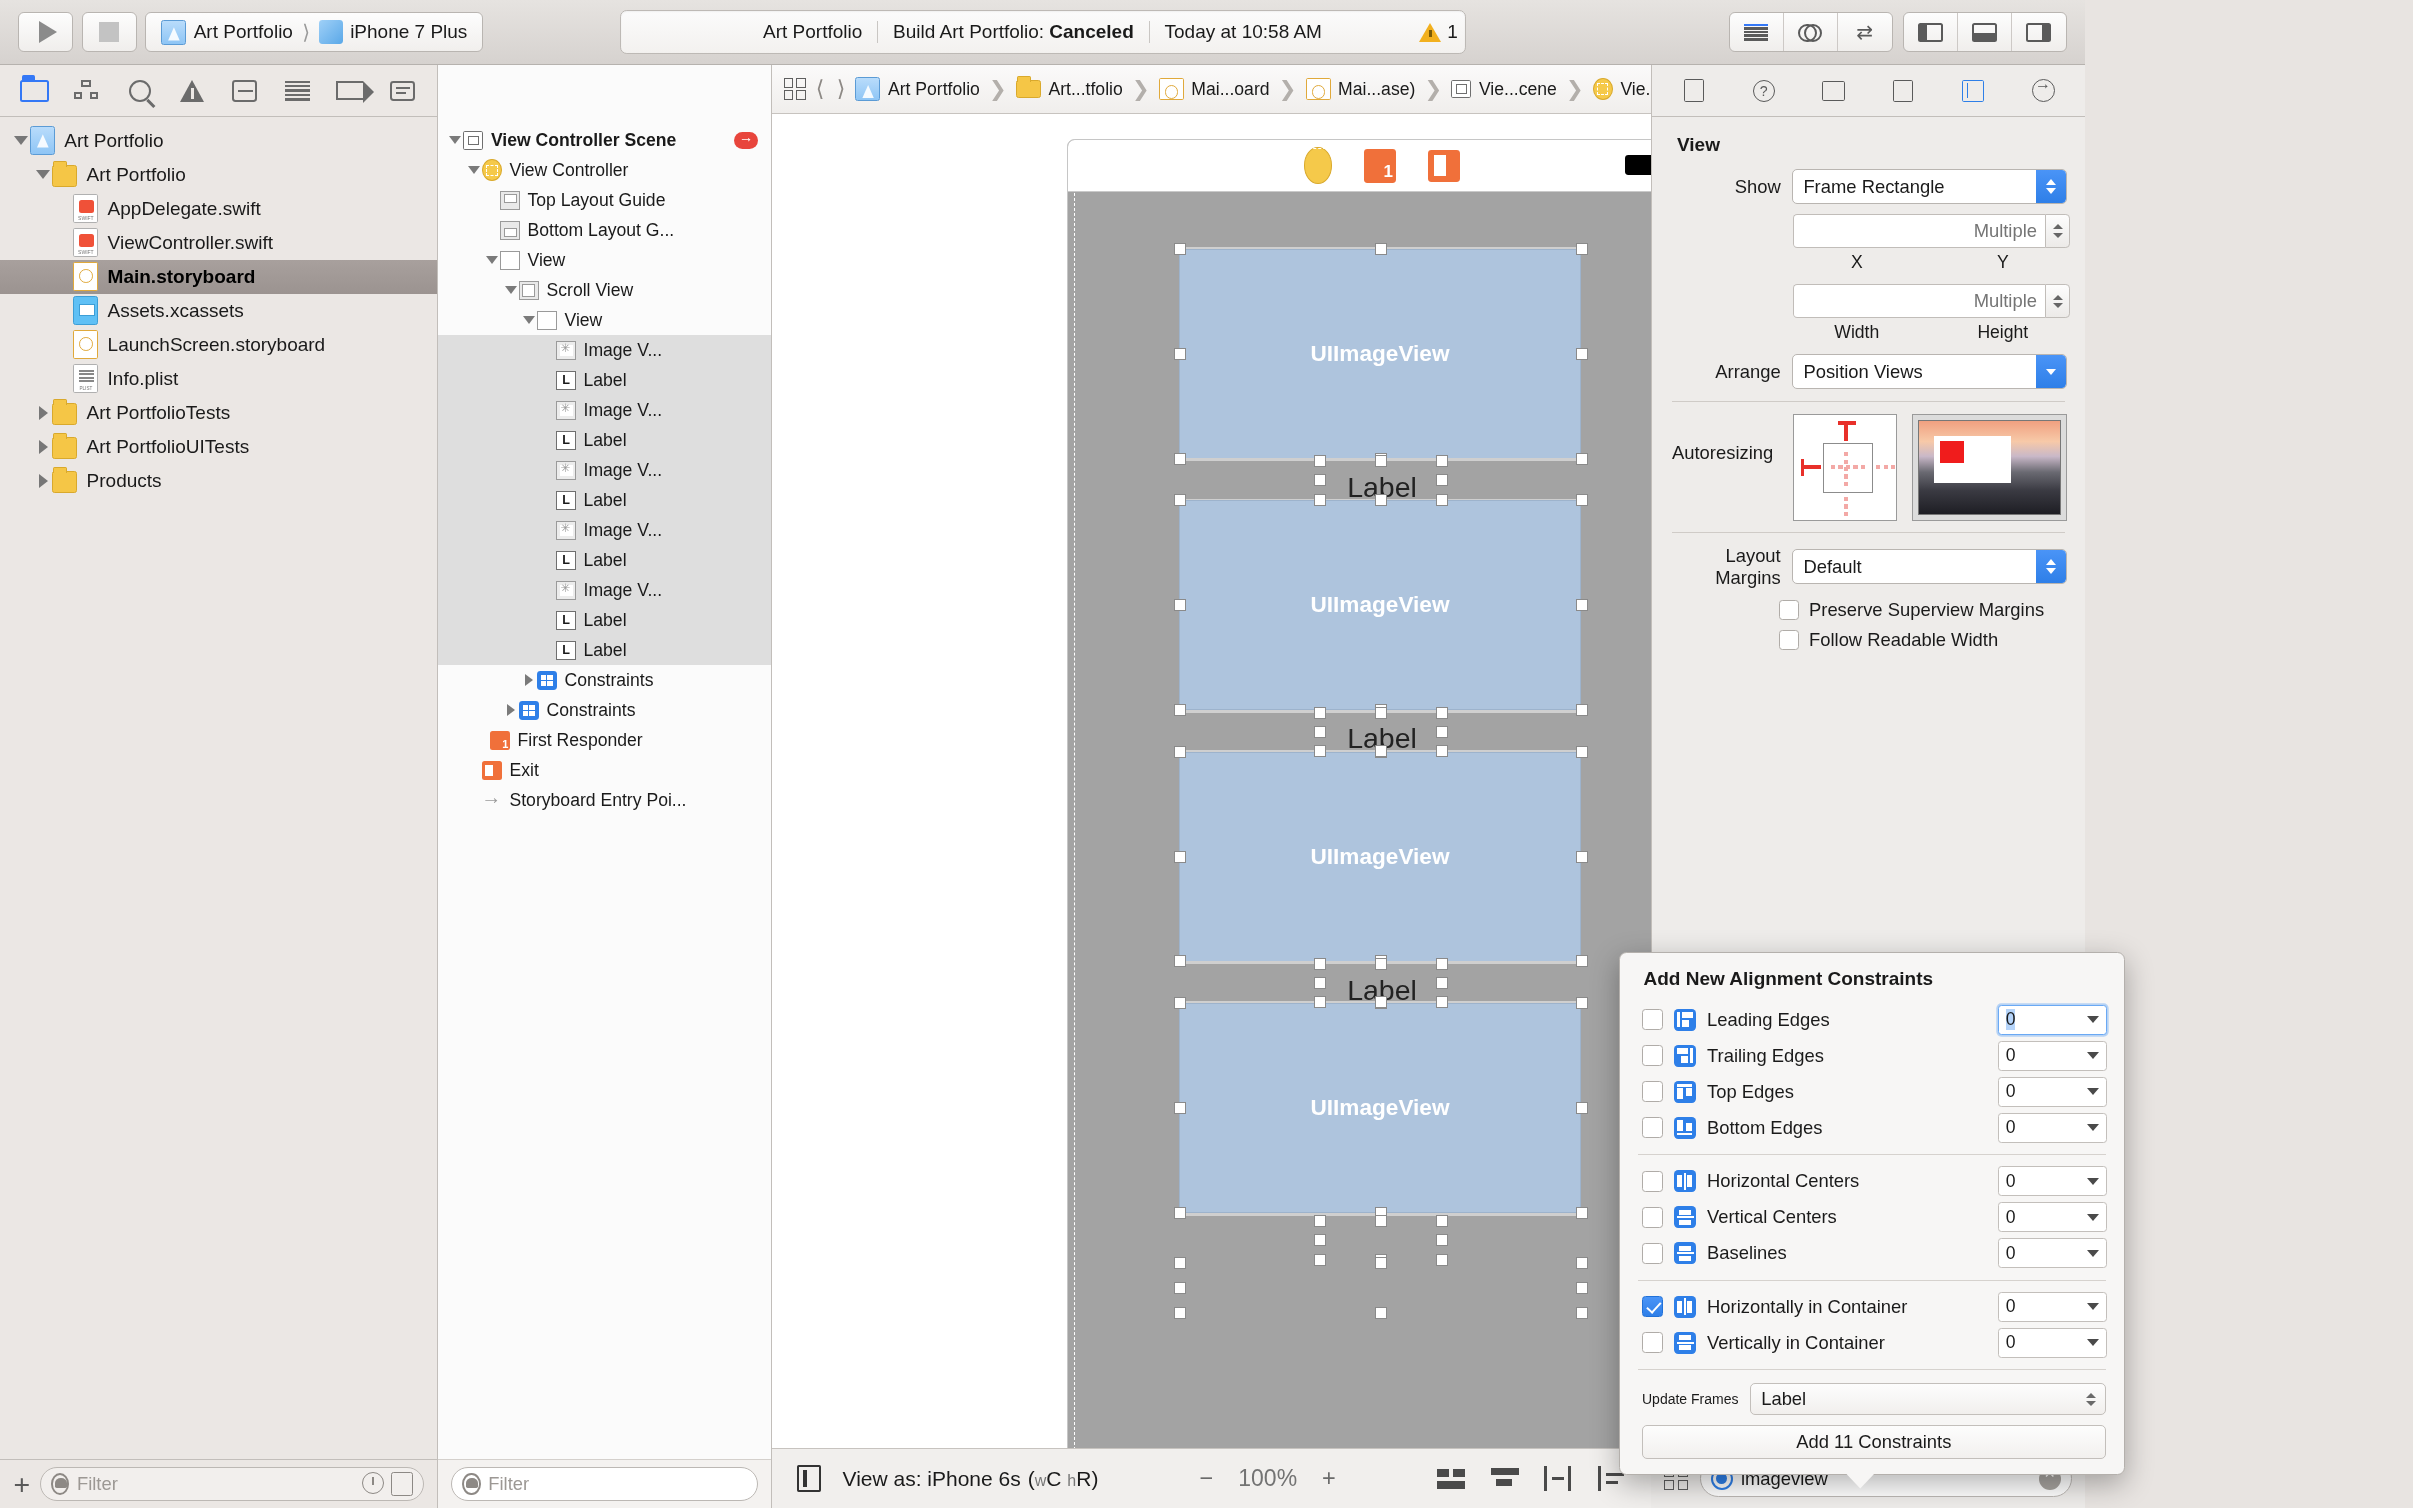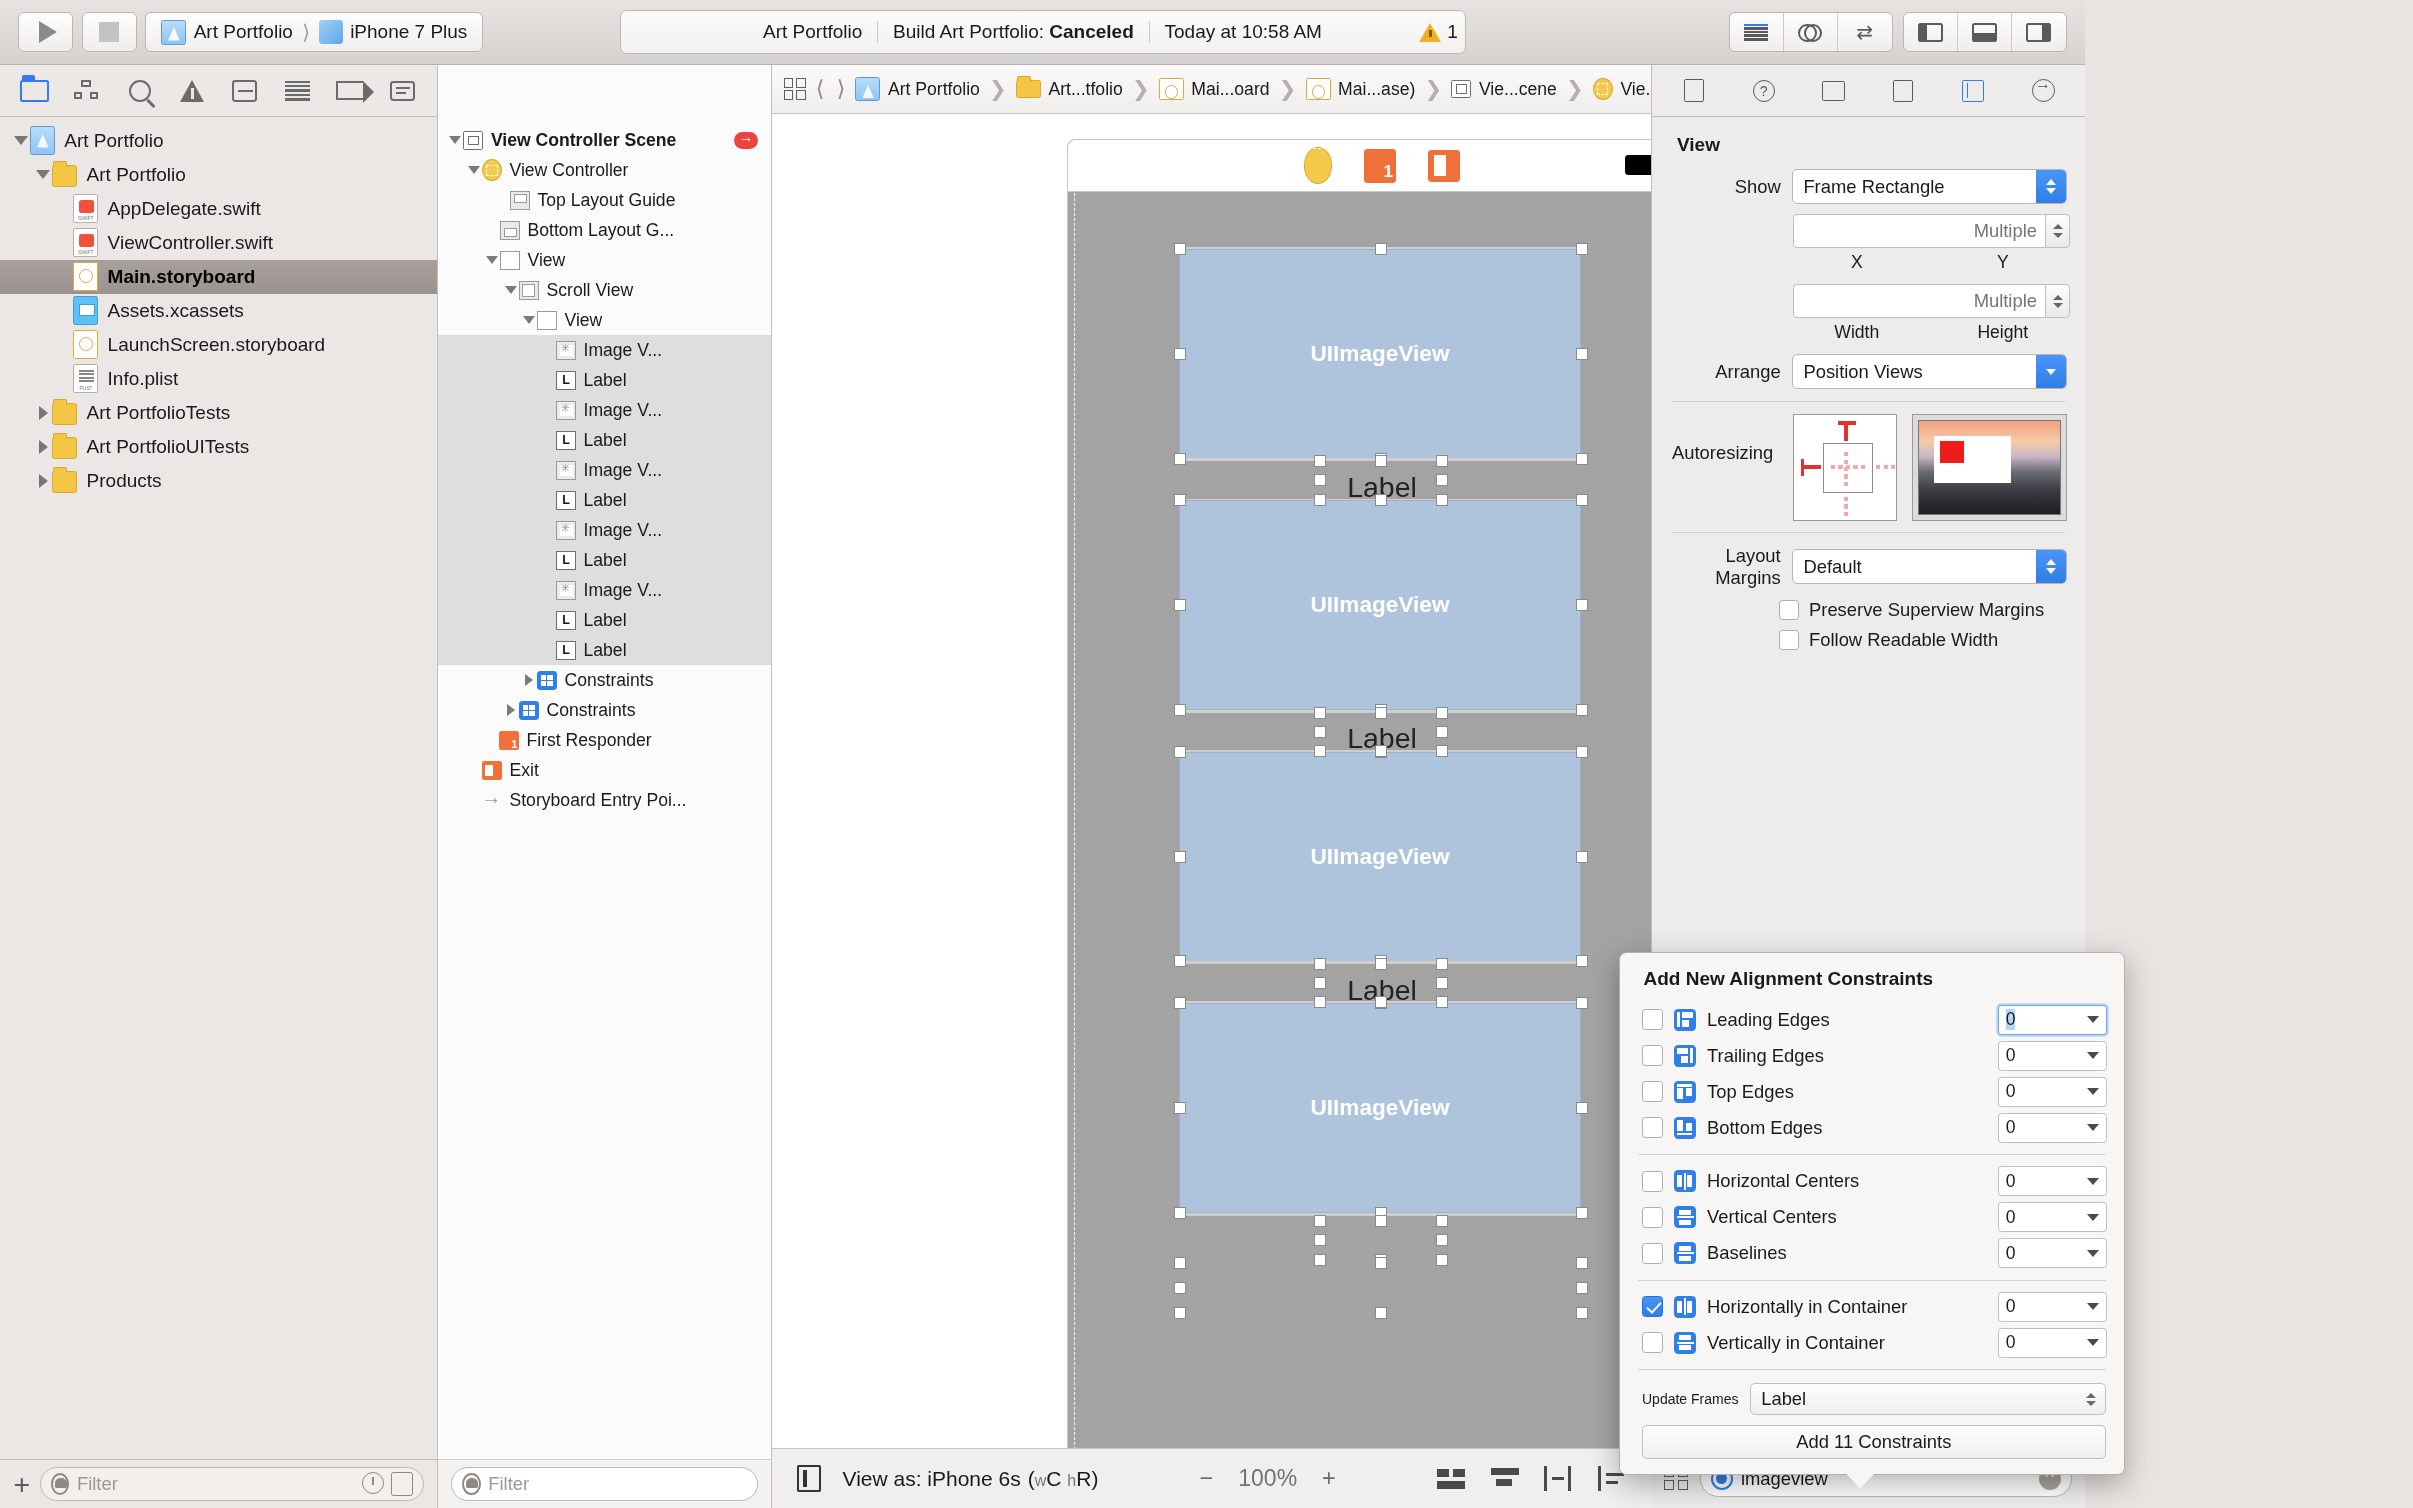--- a/index.html
+++ b/index.html
@@ -525,21 +525,21 @@
             <span>View Controller Scene</span>
             <div class="red-dot"></div>
           </div>
           <div class="orow" style="padding-left: 27px;">
             <div class="odisc">
               <div class="d"></div>
             </div>
             <div class="oi vc"></div>
             <span>View Controller</span>
           </div>
-          <div class="orow" style="padding-left: 45px; margin-left: 10px;">
+          <div class="orow" style="padding-left: 45px;">
             <div class="odisc"></div>
             <div class="oi guide"></div>
             <span>Top Layout Guide</span>
           </div>
           <div class="orow" style="padding-left: 45px;">
             <div class="odisc"></div>
             <div class="oi guide guideb"></div>
             <span>Bottom Layout G...</span>
           </div>
           <div class="orow" style="padding-left: 45px;">
@@ -625,21 +625,21 @@
             <div class="oi cons"></div>
             <span>Constraints</span>
           </div>
           <div class="orow" style="padding-left: 64px;">
             <div class="odisc">
               <div class="r"></div>
             </div>
             <div class="oi cons"></div>
             <span>Constraints</span>
           </div>
-          <div class="orow" style="padding-left: 44px;">
+          <div class="orow" style="padding-left: 35px;">
             <div class="odisc"></div>
             <div class="oi fr"></div>
             <span>First Responder</span>
           </div>
           <div class="orow" style="padding-left: 27px;">
             <div class="odisc"></div>
             <div class="oi exit"></div>
             <span>Exit</span>
           </div>
           <div class="orow" style="padding-left: 27px;">

